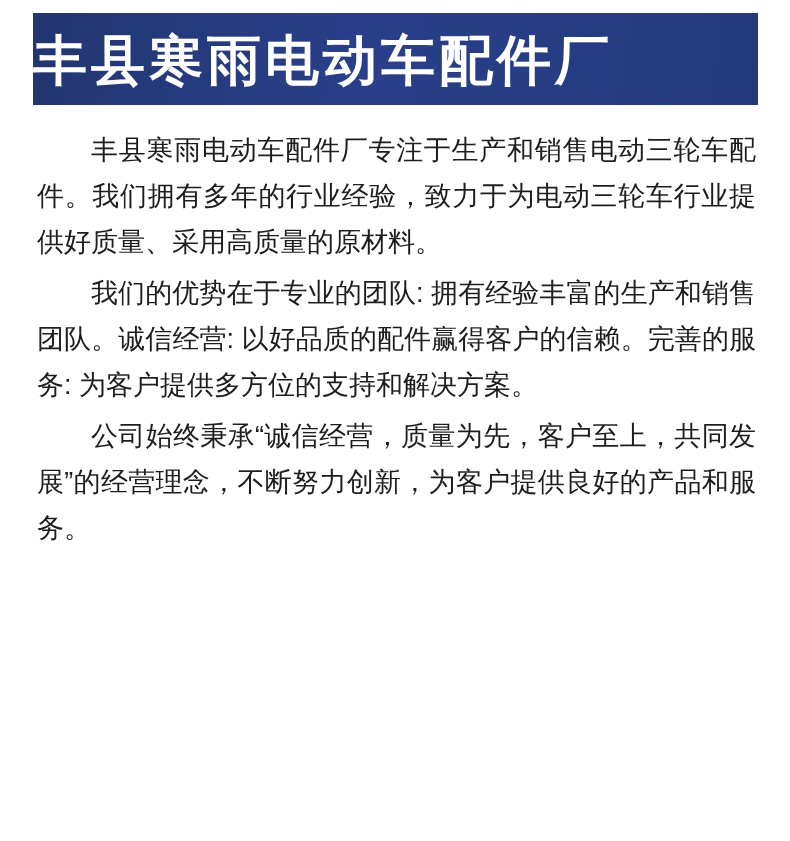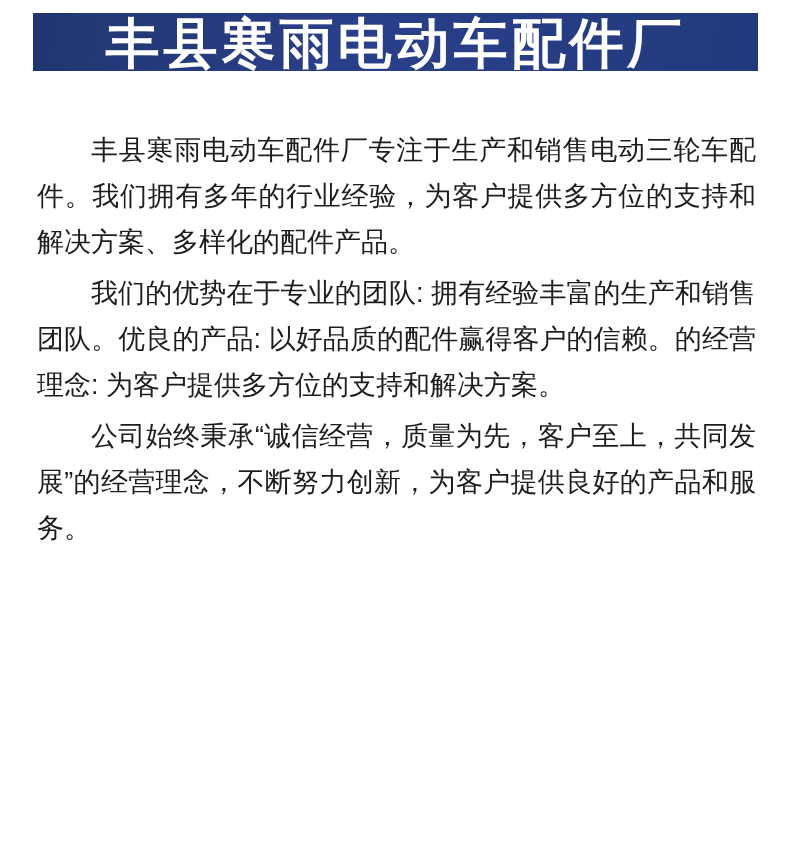--- a/index.html
+++ b/index.html
@@ -13,25 +13,24 @@
     height: 841px;
     background: #ffffff;
     overflow: hidden;
     font-family: "Liberation Sans", "DejaVu Sans", sans-serif;
   }
   .banner {
     position: absolute;
     left: 33px;
     top: 13px;
     width: 725px;
-    height: 58px;
+    height: 92px;
     background: linear-gradient(100deg, #21366f 0%, #2a3f8a 45%, #223a7c 100%);
     display: flex;
     align-items: center;
-    justify-content: center;
   }
   .banner-title {
     color: #ffffff;
     font-size: 54px;
     font-weight: bold;
     letter-spacing: 4px;
     white-space: nowrap;
     line-height: 1;
     padding-top: 2px;
   }
@@ -53,18 +52,18 @@
 </head>
 <body>
 
 <div class="page">
 
   <div class="banner">
     <div class="banner-title">丰县寒雨电动车配件厂</div>
   </div>
 
   <div class="content">
-    <p>丰县寒雨电动车配件厂专注于生产和销售电动三轮车配件。我们拥有多年的行业经验，为客户提供多方位的支持和解决方案、多样化的配件产品。</p>
-    <p>我们的优势在于专业的团队: 拥有经验丰富的生产和销售团队。优良的产品: 以好品质的配件赢得客户的信赖。的经营理念: 为客户提供多方位的支持和解决方案。</p>
+    <p>丰县寒雨电动车配件厂专注于生产和销售电动三轮车配件。我们拥有多年的行业经验，致力于为电动三轮车行业提供好质量、采用高质量的原材料。</p>
+    <p>我们的优势在于专业的团队: 拥有经验丰富的生产和销售团队。诚信经营: 以好品质的配件赢得客户的信赖。完善的服务: 为客户提供多方位的支持和解决方案。</p>
     <p>公司始终秉承“诚信经营，质量为先，客户至上，共同发展”的经营理念，不断努力创新，为客户提供良好的产品和服务。</p>
   </div>
 
 </div>
 
 </body></html>

